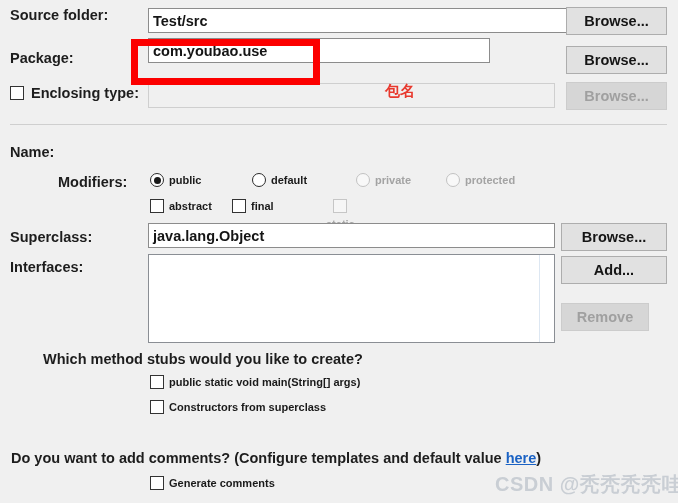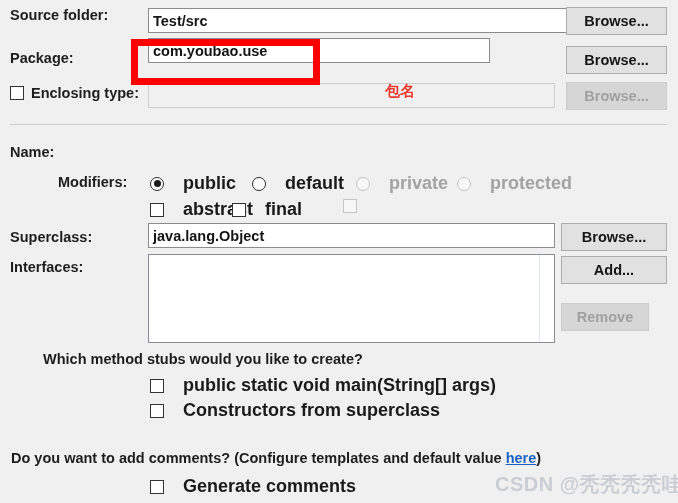--- a/index.html
+++ b/index.html
@@ -138,23 +138,23 @@
   .rb .dot {
     width: 7px;
     height: 7px;
     border-radius: 50%;
     background: #1a1a1a;
   }
 
   .ctl {
     display: flex;
     align-items: center;
-    gap: 19px;
-    white-space: nowrap;
-    font-size: 18px;
+    gap: 5px;
+    white-space: nowrap;
+    font-size: 11px;
   }
   .ctl.dim { color: #a3a3a3; }
 
   
   .sep {
     position: absolute;
     height: 1px;
     background: #cfcfcf;
   }
 
@@ -242,21 +242,21 @@
     <span>public</span>
   </div>
   <div class="ctl" style="position:absolute; left:252px; top:173px;">
     <span class="rb"></span>
     <span>default</span>
   </div>
   <div class="ctl dim" style="position:absolute; left:356px; top:173px;">
     <span class="rb disabled"></span>
     <span>private</span>
   </div>
-  <div class="ctl dim" style="position:absolute; left:457px; top:173px;justify-content:space-between;">
+  <div class="ctl dim" style="position:absolute; left:446px; top:173px;justify-content:space-between;">
     <span class="rb disabled"></span>
     <span>protected</span>
   </div>
 
   <div class="ctl" style="position:absolute; left:150px; top:199px;">
     <span class="cb"></span>
     <span>abstract</span>
   </div>
   <div class="ctl" style="position:absolute; left:232px; top:199px;">
     <span class="cb"></span>

